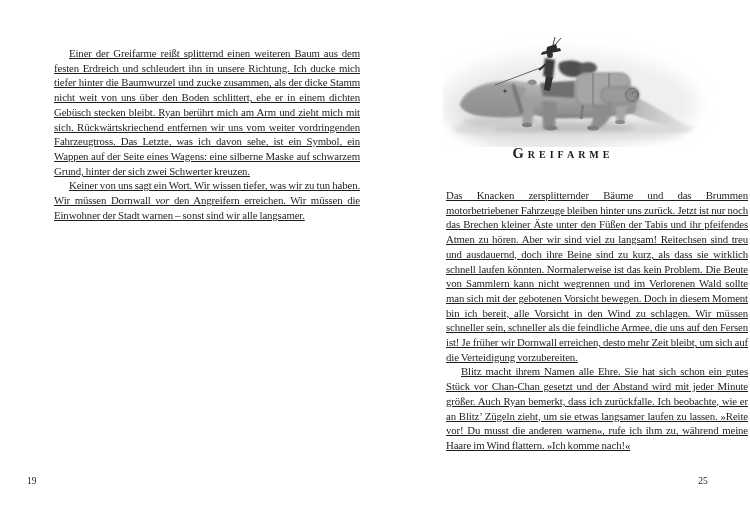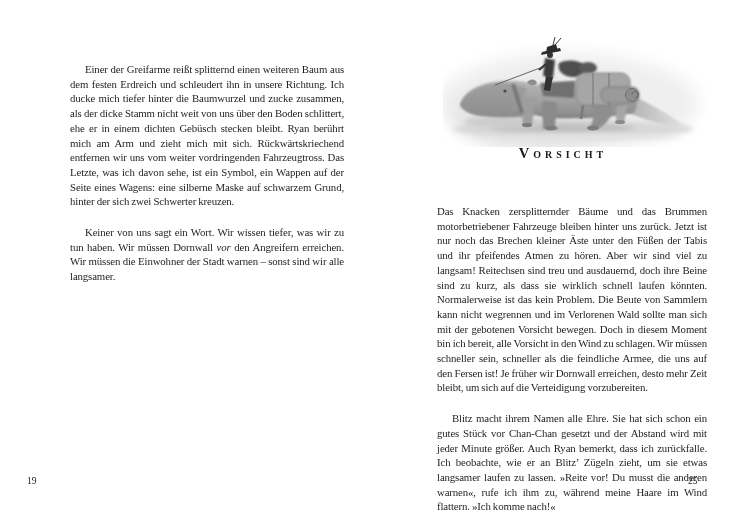--- a/index.html
+++ b/index.html
@@ -14,22 +14,22 @@
   .text-block{
     position:absolute;
     text-align:justify;
     font-size:10.8px;
     line-height:14.7px;
     letter-spacing:-0.12px;
     word-spacing:-0.4px;
     hyphens:none;
   }
   .text-block-left{left:54px;top:46px;width:306px;}
-  .text-block-right{left:421px;top:188px;width:302px;}
-  p.para{margin:16px;padding:0;}
+  .text-block-right{left:446px;top:188px;width:302px;}
+  p.para{margin:0;padding:0;text-decoration:underline;}
   p.para.indent{text-indent:15px;}
   .italic{font-style:italic;}
   .chapter-title{
     position:absolute;
     left:421px;top:145px;width:284px;
     text-align:center;
     font-variant:small-caps;
     font-weight:bold;
     font-size:14.5px;
     letter-spacing:4px;
@@ -39,21 +39,21 @@
     position:absolute;
     left:443px;top:25px;width:280px;height:122px;
   }
   .page-number{
     position:absolute;
     font-size:9.5px;
     color:#222222;
     font-variant-numeric:oldstyle-nums;
   }
   .page-number-left{left:27px;top:476px;}
-  .page-number-right{left:688px;top:476px;width:30px;text-align:left;}
+  .page-number-right{left:688px;top:476px;width:30px;text-align:center;}
 </style>
 </head>
 <body>
 
 <div class="spread">
 
   <div>
     <div class="text-block text-block-left" id="left-paragraphs">
         <p class="para indent"><span>Einer der Greifarme reißt splitternd einen weiteren Baum aus dem festen Erdreich und schleudert ihn in unsere Richtung. Ich ducke mich tiefer hinter die Baumwurzel und zucke zusammen, als der dicke Stamm nicht weit von uns über den Boden schlittert, ehe er in einem dichten Gebüsch stecken bleibt. Ryan berührt mich am Arm und zieht mich mit sich. Rückwärtskriechend entfernen wir uns vom weiter vordringenden Fahrzeugtross. Das Letzte, was ich davon sehe, ist ein Symbol, ein Wappen auf der Seite eines Wagens: eine silberne Maske auf schwarzem Grund, hinter der sich zwei Schwerter kreuzen.</span></p>
         <p class="para indent"><span>Keiner von uns sagt ein Wort. Wir wissen tiefer, was wir zu tun haben. Wir müssen Dornwall </span><span class="italic">vor</span><span> den Angreifern erreichen. Wir müssen die Einwohner der Stadt warnen – sonst sind wir alle langsamer.</span></p>
@@ -130,21 +130,21 @@
         <path d="M103 50 L110 52 L107 66 L101 65 Z" fill="#303030"></path>
         <path d="M102 33 L112 35 L110 53 L100 51 Z" fill="#3a3a3a" filter="url(#soft1)"></path>
         <path d="M103 39 L96 45" stroke="#333333" stroke-width="2.2"></path>
         <circle cx="107" cy="30" r="3" fill="#333333"></circle>
         <path d="M104 22 L113 19 L115 26 L103 28 Z" fill="#2b2b2b"></path>
         <path d="M99 27 L117 23 L118 26 L98 30 Z" fill="#2b2b2b"></path>
         <path d="M112 20 L118 13 M110 20 L112 12" stroke="#3d3d3d" stroke-width="1"></path>
       </svg>
     </div>
 
-    <div class="chapter-title">Vorsicht</div>
+    <div class="chapter-title">Greifarme</div>
 
     <div class="text-block text-block-right" id="right-paragraphs">
         <p class="para"><span>Das Knacken zersplitternder Bäume und das Brummen motorbetriebener Fahrzeuge bleiben hinter uns zurück. Jetzt ist nur noch das Brechen kleiner Äste unter den Füßen der Tabis und ihr pfeifendes Atmen zu hören. Aber wir sind viel zu langsam! Reitechsen sind treu und ausdauernd, doch ihre Beine sind zu kurz, als dass sie wirklich schnell laufen könnten. Normalerweise ist das kein Problem. Die Beute von Sammlern kann nicht wegrennen und im Verlorenen Wald sollte man sich mit der gebotenen Vorsicht bewegen. Doch in diesem Moment bin ich bereit, alle Vorsicht in den Wind zu schlagen. Wir müssen schneller sein, schneller als die feindliche Armee, die uns auf den Fersen ist! Je früher wir Dornwall erreichen, desto mehr Zeit bleibt, um sich auf die Verteidigung vorzubereiten.</span></p>
         <p class="para indent"><span>Blitz macht ihrem Namen alle Ehre. Sie hat sich schon ein gutes Stück vor Chan-Chan gesetzt und der Abstand wird mit jeder Minute größer. Auch Ryan bemerkt, dass ich zurückfalle. Ich beobachte, wie er an Blitz’ Zügeln zieht, um sie etwas langsamer laufen zu lassen. »Reite vor! Du musst die anderen warnen«, rufe ich ihm zu, während meine Haare im Wind flattern. »Ich komme nach!«</span></p>
       </div>
 
     <div class="page-number page-number-right">25</div>
   </div>
 
 </div>

